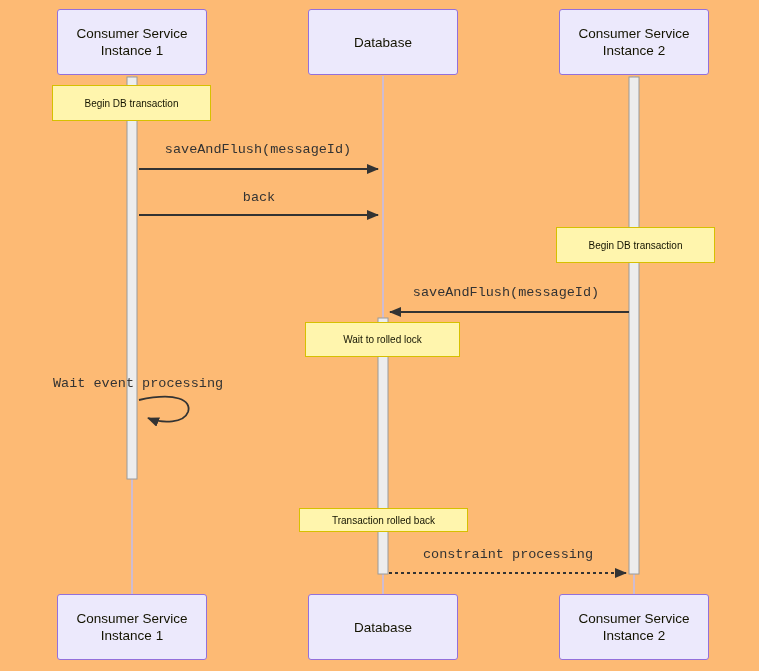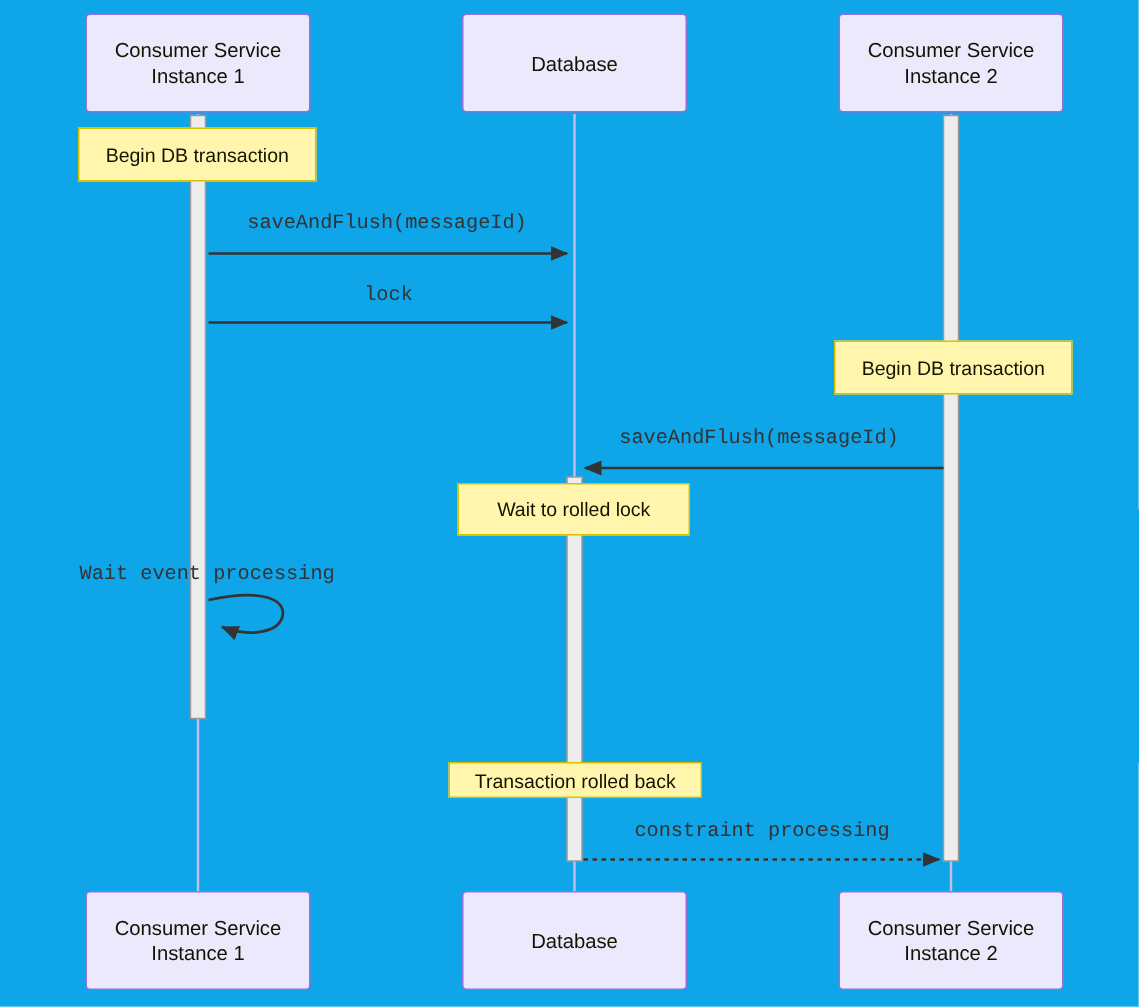--- a/index.html
+++ b/index.html
@@ -10,21 +10,21 @@
   body {
     width: 759px;
     height: 671px;
     font-family: "Liberation Sans", sans-serif;
     overflow: hidden;
   }
   #diagram-root {
     position: relative;
     width: 759px;
     height: 671px;
-    background: #0ea5e9;
+    background: #fdba74;
   }
   svg.layer {
     position: absolute;
     left: 0;
     top: 0;
     width: 759px;
     height: 671px;
     overflow: visible;
   }
 
@@ -51,21 +51,21 @@
     position: absolute;
     box-sizing: border-box;
     background: #FFF5AD;
     border: 1px solid #D6C000;
     display: flex;
     align-items: center;
     justify-content: center;
     text-align: center;
     color: #131300;
     font-family: "Liberation Sans", sans-serif;
-    font-size: 13px;
+    font-size: 10px;
     line-height: 17px;
   }
 
   
   .msg-label {
     position: absolute;
     font-family: Liberation Mono, monospace;
     font-size: 13.5px;
     color: #333333;
     white-space: nowrap;
@@ -123,21 +123,21 @@
 
   <div class="note-box" style="left:556px; top:227px; width:159px; height:36px;">Begin DB transaction</div>
 
   <div class="note-box" style="left:305px; top:322px; width:155px; height:35px;">Wait to rolled lock</div>
 
 
   <div class="note-box" style="left:299px; top:508px; width:169px; height:24px;">Transaction rolled back</div>
 
   <div class="msg-label center" style="left:258px; top:142px;">saveAndFlush(messageId)</div>
 
-  <div class="msg-label center" style="left:259px; top:190px;">lock</div>
+  <div class="msg-label center" style="left:259px; top:190px;">back</div>
 
   <div class="msg-label center" style="left:506px; top:285px;">saveAndFlush(messageId)</div>
 
   <div class="msg-label" style="left:53px; top:376px;">Wait event processing</div>
 
   <div class="msg-label center" style="left:508px; top:547px;">constraint processing</div>
 
 </div>
 
 </body></html>

